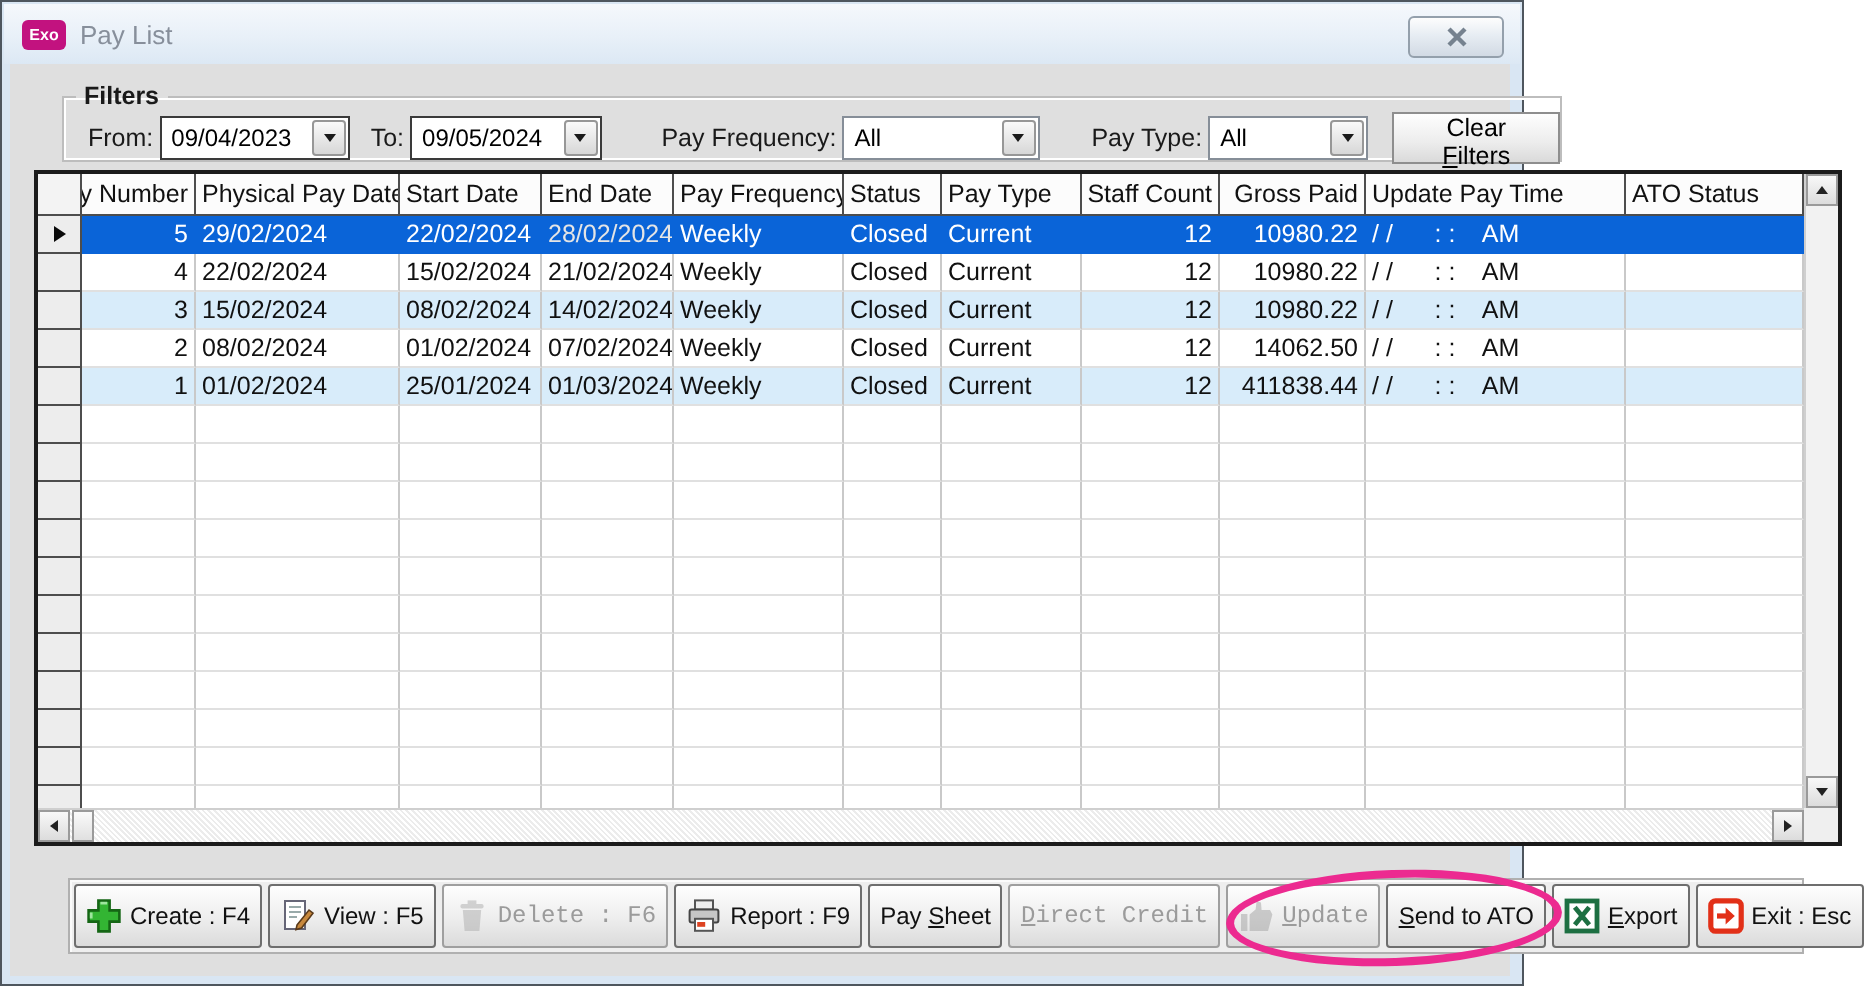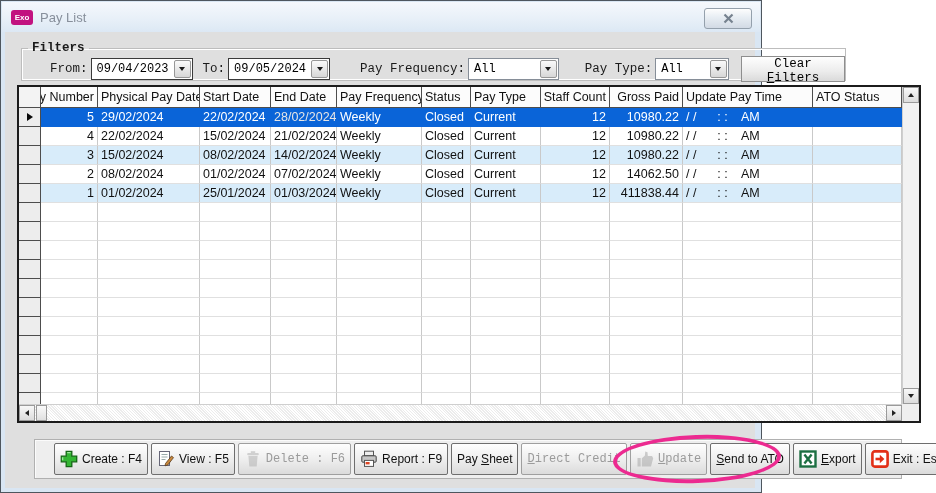--- a/index.html
+++ b/index.html
@@ -11,24 +11,24 @@
   
   .titlebar { position:absolute; left:1px; top:1px; right:1px; height:30px;
               background:linear-gradient(#f5f8fc,#e8f0f8 55%,#dce8f4); display:flex; align-items:center; }
   .app-icon { width:22px; height:15px; margin-left:9px; background:#c2127f; border-radius:3px;
               color:#fff; font-size:8px; font-weight:bold; display:flex; align-items:center; justify-content:center; }
   .win-title { margin-left:7px; font-size:13px; color:#878f9b; }
   .close-btn { position:absolute; right:8px; top:6px; width:48px; height:21px; border:1px solid #94a0ac; border-radius:3px;
                background:linear-gradient(#fdfdfd,#e7edf3 45%,#d2dae4); display:flex; align-items:center; justify-content:center; cursor:default; }
 
   
-  .filters { position:absolute; left:20px; top:40px; width:697px; height:40px;
-             border:1px solid #bdbdbd; box-shadow:1px 1px 0 #fff inset, -1px -1px 0 #fff inset;font-family:Liberation Mono, monospace; }
+  .filters { position:absolute; left:30px; top:40px; width:697px; height:40px;
+             border:1px solid #bdbdbd; box-shadow:1px 1px 0 #fff inset, -1px -1px 0 #fff inset; }
   .filters legend { font-size:12.5px; font-weight:bold; color:#1a1a1a; margin-left:6px; padding:0 4px; }
-  .filters-row { display:flex; align-items:center; padding:1px 0 0 28px; height:26px; }
+  .filters-row { display:flex; align-items:center; padding:1px 0 0 12px; height:26px; }
   .flt-label { font-size:12.5px; color:#1a1a1a; margin-right:3px; white-space:nowrap; }
   .datebox, .combo { display:flex; align-items:center; background:#fff; height:22px; }
   .datebox { border:1px solid #3a3a3a; padding:0 1px 0 5px; }
   .combo   { border:1px solid #868e98; padding:0 1px 0 5px; }
   .box-val { font-size:12px; white-space:nowrap; flex:1; }
   .drop-btn { width:17px; height:18px; margin-left:5px; border:1px solid #979797; border-radius:2px;
               background:linear-gradient(#fafafa,#d7d7d7); display:flex; align-items:center; justify-content:center; }
   .tri-down { width:0; height:0; border-left:3.5px solid transparent; border-right:3.5px solid transparent; border-top:4px solid #1a1a1a; }
   .btn-clear { margin-left:12px; height:26px; padding:0 10px; font-size:12.5px; font-family:inherit;
                border:1px solid #8e8e8e; background:linear-gradient(#fefefe,#ececec 60%,#dadada); }
@@ -62,21 +62,21 @@
   .tri{width:0;height:0}
   .tri.up{border-left:3.5px solid transparent;border-right:3.5px solid transparent;border-bottom:4.5px solid #222}
   .tri.down{border-left:3.5px solid transparent;border-right:3.5px solid transparent;border-top:4.5px solid #222}
   .tri.left{border-top:3.5px solid transparent;border-bottom:3.5px solid transparent;border-right:4.5px solid #222}
   .tri.right{border-top:3.5px solid transparent;border-bottom:3.5px solid transparent;border-left:4.5px solid #222}
   .h-thumb { position:absolute; left:17px; top:0; width:11px; height:16px; border:1px solid #9a9a9a; background:linear-gradient(#fafafa,#e0e0e0); }
   .sb-corner { position:absolute; right:0; bottom:0; width:17px; height:17px; background:#efefef; }
 
   
   .toolbar { position:absolute; left:33px; top:438px; width:868px; height:38px; background:#eeeeee;
-             border:1px solid #b0b0b0; box-shadow:1px 1px 0 #fbfbfb inset; display:flex; align-items:center; gap:3px; padding:19px; }
+             border:1px solid #b0b0b0; box-shadow:1px 1px 0 #fbfbfb inset; display:flex; align-items:center; gap:3px; padding:2px; }
   .tb-btn { height:32px; flex:1 1 auto; display:flex; align-items:center; justify-content:center; gap:4px;
             border:1px solid #6e6e6e; border-radius:2px; background:linear-gradient(#fefefe,#ededed 55%,#dbdbdb);
             font-size:12px; font-family:inherit; color:#111; padding:0 5px; white-space:nowrap; }
   .tb-btn.disabled { color:#9b9b9b; border-color:#9f9f9f;font-family:Liberation Mono, monospace; }
   .tb-icon { width:18px; height:18px; flex:0 0 18px; display:inline-flex; }
   .tb-icon svg { width:18px; height:18px; }
   u { text-decoration:underline; }
 
   
   .annotation-ellipse { position:absolute; border:4px solid #ec2a90; border-radius:50%;

